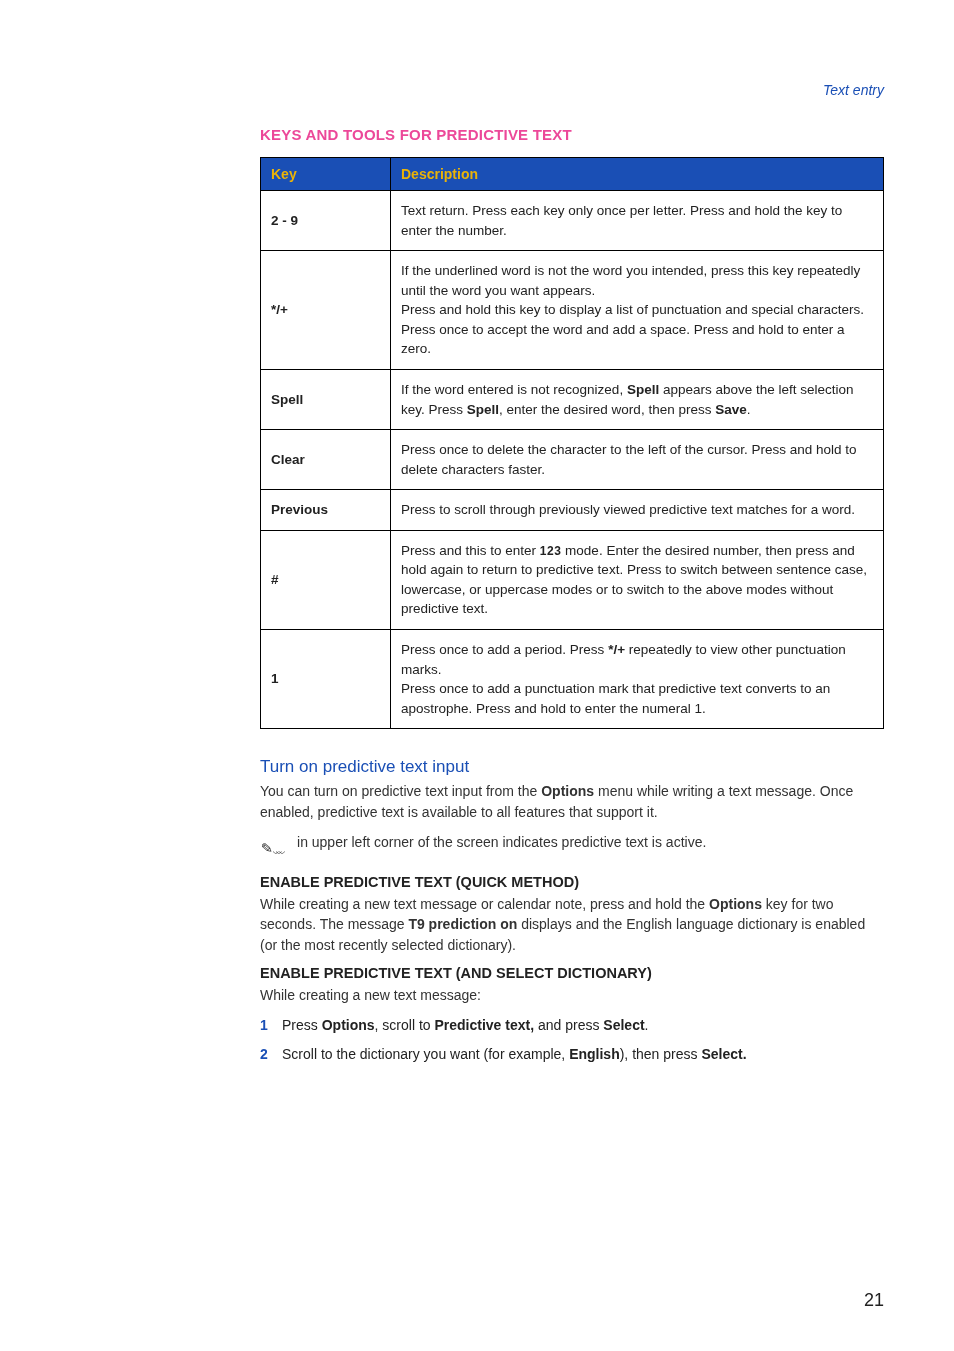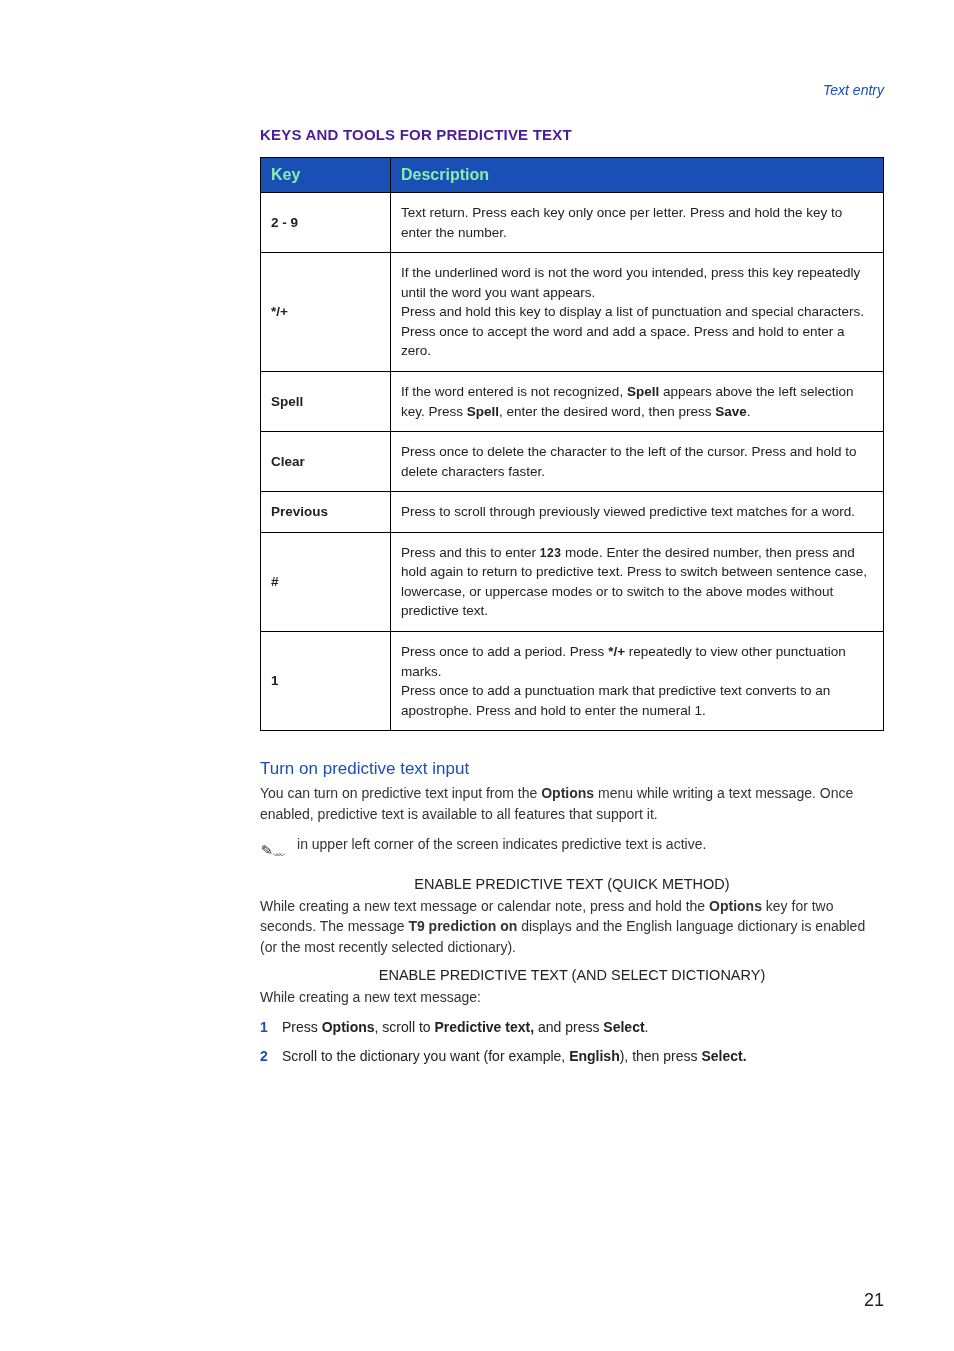--- a/index.html
+++ b/index.html
@@ -16,33 +16,33 @@
     font-style: italic;
     font-size: 14px;
     margin-bottom: 28px;
     margin-top: 22px;
   }
   .section-title {
     font-weight: 700;
     font-size: 15px;
     letter-spacing: 0.2px;
     margin-bottom: 14px;
-    color: #4c1d95;
+    color: #ec4899;
   }
   table.keys {
     width: 100%;
     border-collapse: collapse;
     margin-bottom: 28px;
   }
   table.keys thead th {
     background: #1a4fb5;
-    color: #86efac;
+    color: #eab308;
     text-align: left;
     font-weight: 700;
-    font-size: 16px;
+    font-size: 14px;
     padding: 8px 10px;
     border: 1.5px solid #000;
   }
   table.keys th.col-key { width: 130px; }
   table.keys tbody td {
     border: 1.5px solid #000;
     padding: 10px 10px;
     font-size: 13.5px;
     line-height: 1.45;
     vertical-align: top;
@@ -58,26 +58,25 @@
     font-size: 17px;
     margin-bottom: 4px;
   }
   .para {
     font-size: 14px;
     line-height: 1.45;
     margin-bottom: 10px;
     color: #333;
   }
   .subhead {
-    font-weight: 400;
+    font-weight: 700;
     font-size: 14.5px;
     margin-top: 6px;
     margin-bottom: 4px;
     color: #222;
-    text-align: center;
   }
   ol.steps {
     list-style: none;
     counter-reset: step;
     margin-top: 6px;
   }
   ol.steps li {
     counter-increment: step;
     font-size: 14px;
     line-height: 1.5;

